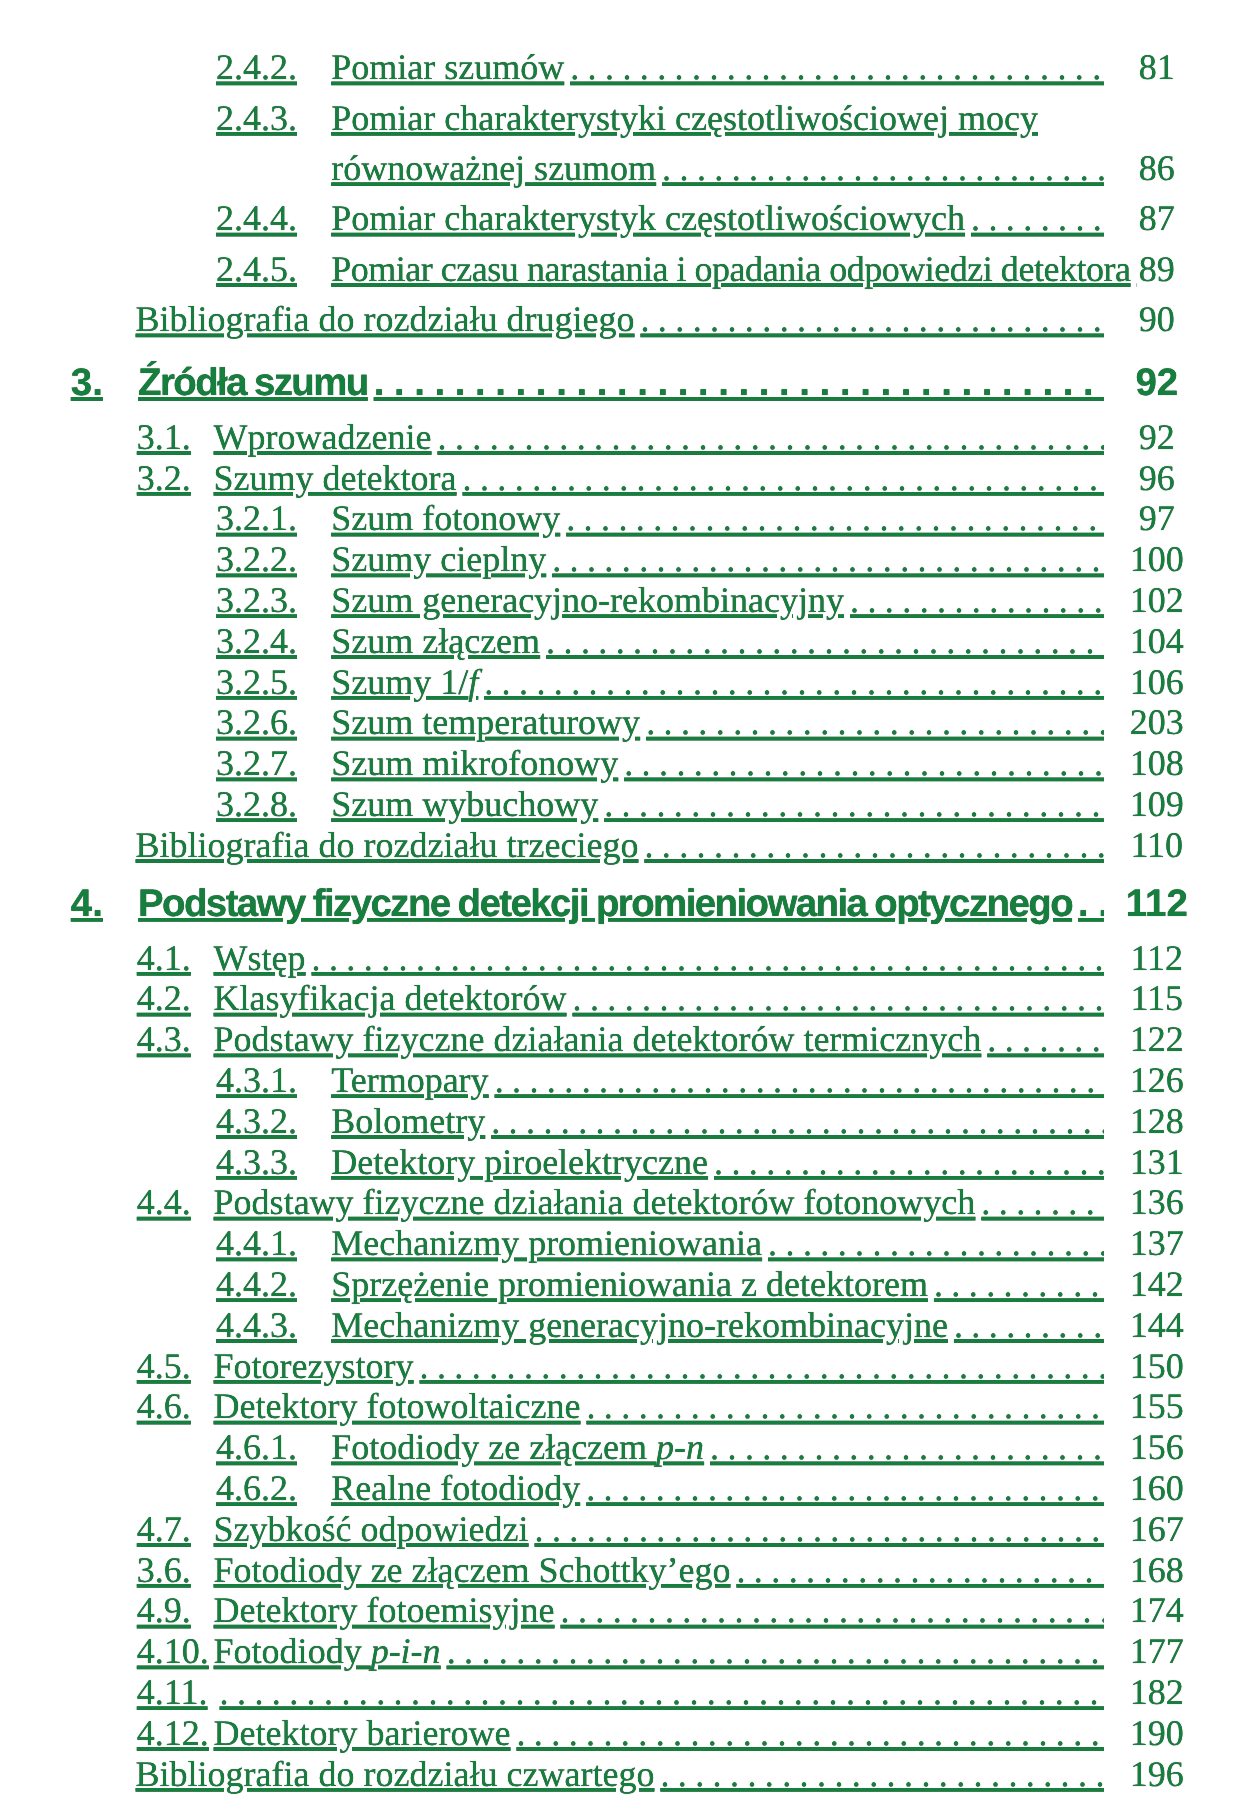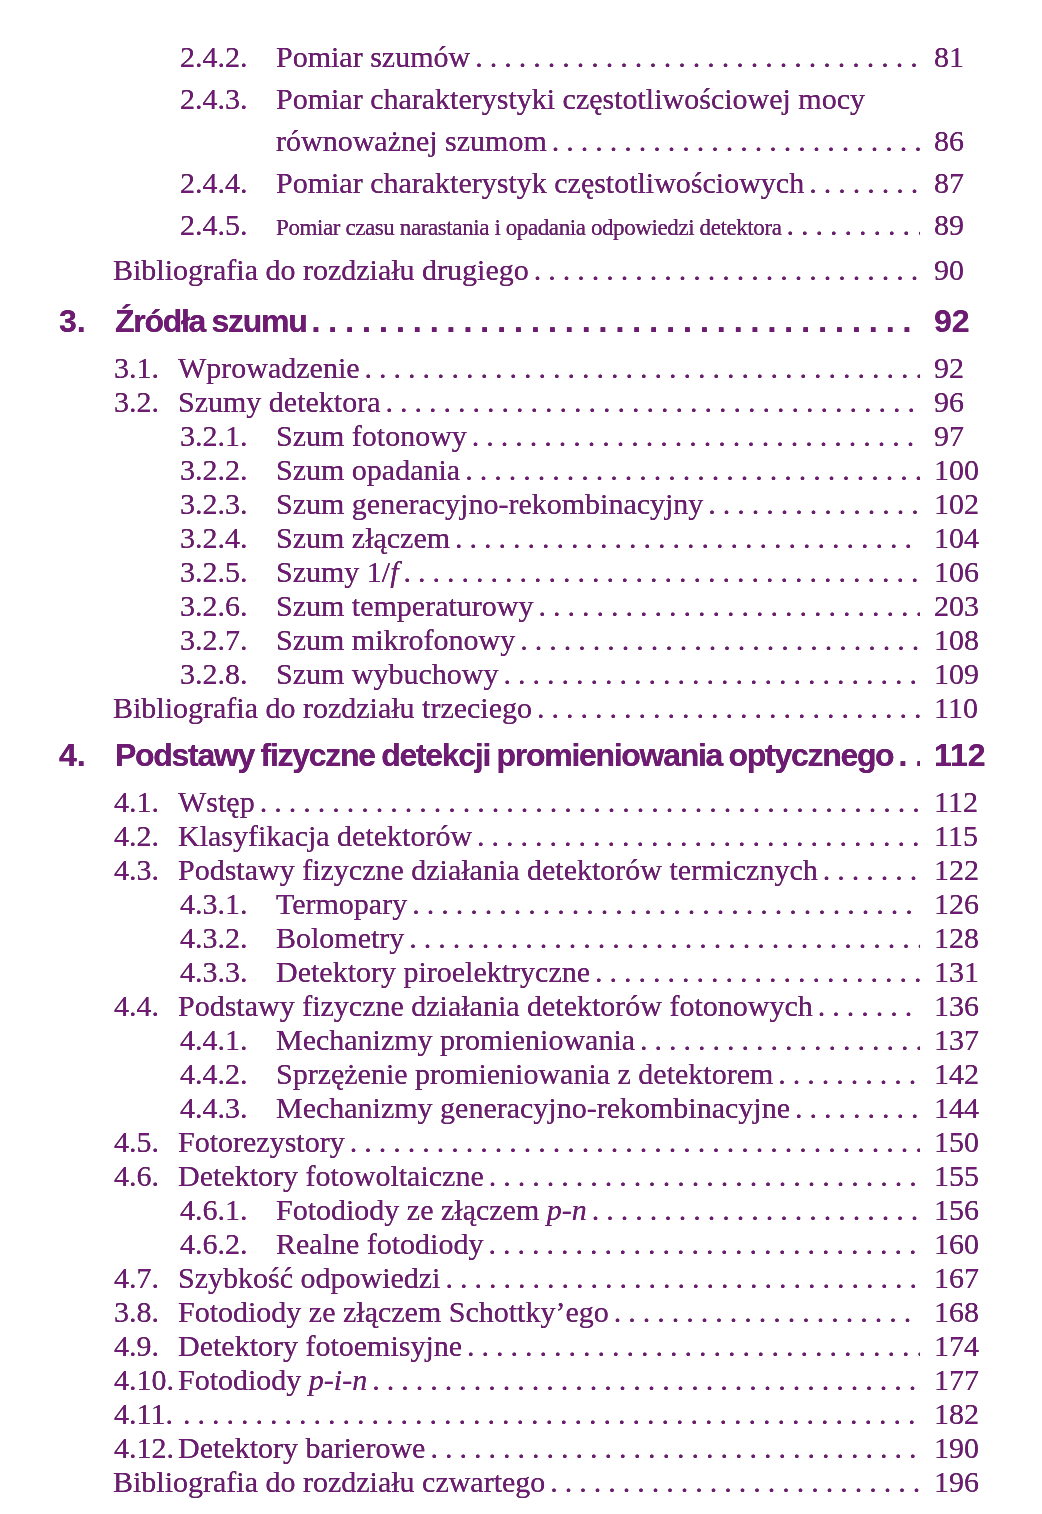--- a/index.html
+++ b/index.html
@@ -30,39 +30,39 @@
     align-items: baseline;
     font-size: 30px;
     line-height: 34px;
     padding-right: 74px;
     text-shadow: 0 0 0.6px rgba(0,0,0,0.85);
     white-space: nowrap;
   }
   
   .toc .row:nth-child(-n+6) { line-height: 42px; }
   
-  .toc .row:nth-child(5) .title { font-size: 23px; letter-spacing: -0.4px; }
+  .toc .row:nth-child(5) .title { font-size: 30px; letter-spacing: -0.4px; }
 
   .num { flex: 0 0 auto; }
   .title, .title-em { flex: 0 0 auto; white-space: pre; }
   .title-em { font-style: italic; }
   .dots {
     flex: 1 1 0;
     min-width: 0;
     overflow: hidden;
     white-space: nowrap;
     letter-spacing: 7px;
     padding-left: 5px;
   }
   .pagenum {
     position: absolute;
     right: 0;
     top: 0;
     width: 60px;
-    text-align: left;
+    text-align: center;
     line-height: inherit;
   }
 
   
   .lvl-chapter {
     font-family: "Liberation Sans", "DejaVu Sans", sans-serif;
     font-weight: bold;
     font-size: 32px;
     line-height: 44px;
     margin: 8px 0 8px 0;
@@ -73,21 +73,21 @@
   .lvl-sub1 { padding-left: 55px; }
   .lvl-sub1 .num { min-width: 64px; }
   .lvl-sub2 { padding-left: 121px; }
   .lvl-sub2 .num { min-width: 96px; }
   .lvl-bib  { padding-left: 54px; }
   .lvl-cont { padding-left: 217px; }
 </style>
 </head>
 <body style="background: rgb(255, 255, 255);">
 
-<div class="sheet" style="background: rgb(255, 255, 255); color: #701a75;">
+<div class="sheet" style="background: rgb(255, 255, 255); color: #15803d; text-decoration: underline;">
   <div class="toc">
       <div class="row lvl-sub2">
     <span class="num">2.4.2.</span>
     <span class="title">Pomiar szumów</span>
     <span class="title-em"></span>
     <span class="dots" aria-hidden="true">........................................................................................................................</span>
     <span class="pagenum">81</span>
   </div>
       <div class="row lvl-sub2">
     <span class="num">2.4.3.</span>
@@ -147,21 +147,21 @@
   </div>
       <div class="row lvl-sub2">
     <span class="num">3.2.1.</span>
     <span class="title">Szum fotonowy</span>
     <span class="title-em"></span>
     <span class="dots" aria-hidden="true">........................................................................................................................</span>
     <span class="pagenum">97</span>
   </div>
       <div class="row lvl-sub2">
     <span class="num">3.2.2.</span>
-    <span class="title">Szum opadania</span>
+    <span class="title">Szumy cieplny</span>
     <span class="title-em"></span>
     <span class="dots" aria-hidden="true">........................................................................................................................</span>
     <span class="pagenum">100</span>
   </div>
       <div class="row lvl-sub2">
     <span class="num">3.2.3.</span>
     <span class="title">Szum generacyjno-rekombinacyjny</span>
     <span class="title-em"></span>
     <span class="dots" aria-hidden="true">........................................................................................................................</span>
     <span class="pagenum">102</span>
@@ -314,21 +314,21 @@
     <span class="pagenum">160</span>
   </div>
       <div class="row lvl-sub1">
     <span class="num">4.7.</span>
     <span class="title">Szybkość odpowiedzi</span>
     <span class="title-em"></span>
     <span class="dots" aria-hidden="true">........................................................................................................................</span>
     <span class="pagenum">167</span>
   </div>
       <div class="row lvl-sub1">
-    <span class="num">3.8.</span>
+    <span class="num">3.6.</span>
     <span class="title">Fotodiody ze złączem Schottky’ego</span>
     <span class="title-em"></span>
     <span class="dots" aria-hidden="true">........................................................................................................................</span>
     <span class="pagenum">168</span>
   </div>
       <div class="row lvl-sub1">
     <span class="num">4.9.</span>
     <span class="title">Detektory fotoemisyjne</span>
     <span class="title-em"></span>
     <span class="dots" aria-hidden="true">........................................................................................................................</span>

